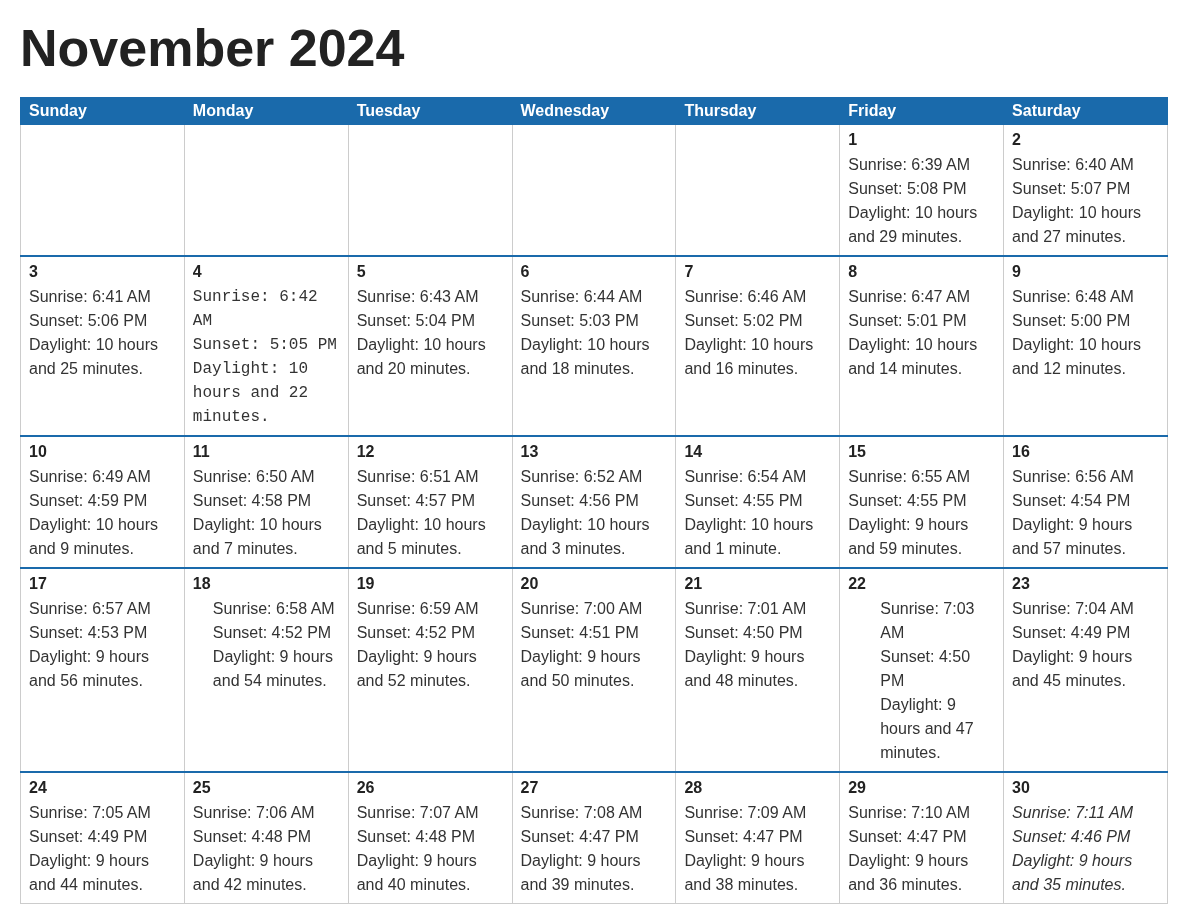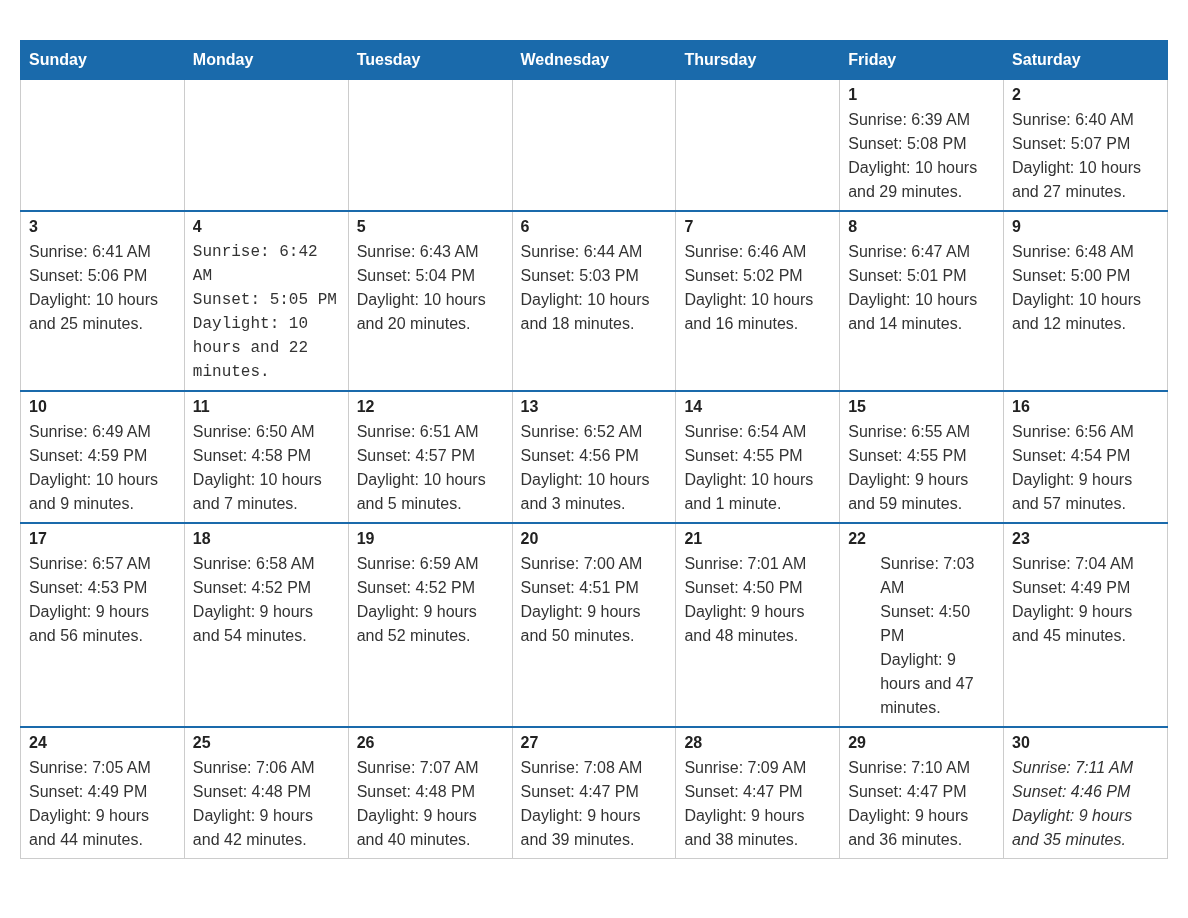--- a/index.html
+++ b/index.html
@@ -62,21 +62,21 @@
       color: #444;
       margin-top: 4px;
     }
     .calendar-table {
       width: 100%;
       border-collapse: collapse;
     }
     .calendar-table th {
       background-color: #1a6aab;
       color: #fff;
-      padding: 10px 8px;
+      padding: 4px 8px;
       font-size: 16px;
       font-weight: bold;
       text-align: left;
       border: 1px solid #1a6aab;
     }
     .calendar-table td {
       border: 1px solid #ccc;
       vertical-align: top;
       padding: 6px 8px;
       width: 14.28%;
@@ -99,20 +99,21 @@
     }
     .row-separator td {
       border-top: 2px solid #1a6aab;
     }
   </style>
 </head>
 <body>
 
 <div class="header">
   <div class="title-section">
+    <div class="month-title">November 2024</div>
   </div>
 </div>
 
 <table class="calendar-table">
   <thead>
     <tr>
     <th>Sunday</th>
         <th>Monday</th>
         <th>Tuesday</th>
         <th>Wednesday</th>
@@ -231,21 +232,21 @@
       </tr>
       <tr class="row-separator">
         <td>
           <div class="day-number">17</div>
           <div class="day-info" style="white-space: pre-line;">Sunrise: 6:57 AM
 Sunset: 4:53 PM
 Daylight: 9 hours and 56 minutes.</div>
         </td>
         <td>
           <div class="day-number">18</div>
-          <div class="day-info" style="white-space: pre-line;">Sunrise: 6:58 AM
+          <div class="day-info" style="white-space: pre-line; margin-left: 20px;">Sunrise: 6:58 AM
 Sunset: 4:52 PM
 Daylight: 9 hours and 54 minutes.</div>
         </td>
         <td>
           <div class="day-number">19</div>
           <div class="day-info" style="white-space: pre-line;">Sunrise: 6:59 AM
 Sunset: 4:52 PM
 Daylight: 9 hours and 52 minutes.</div>
         </td>
         <td>

